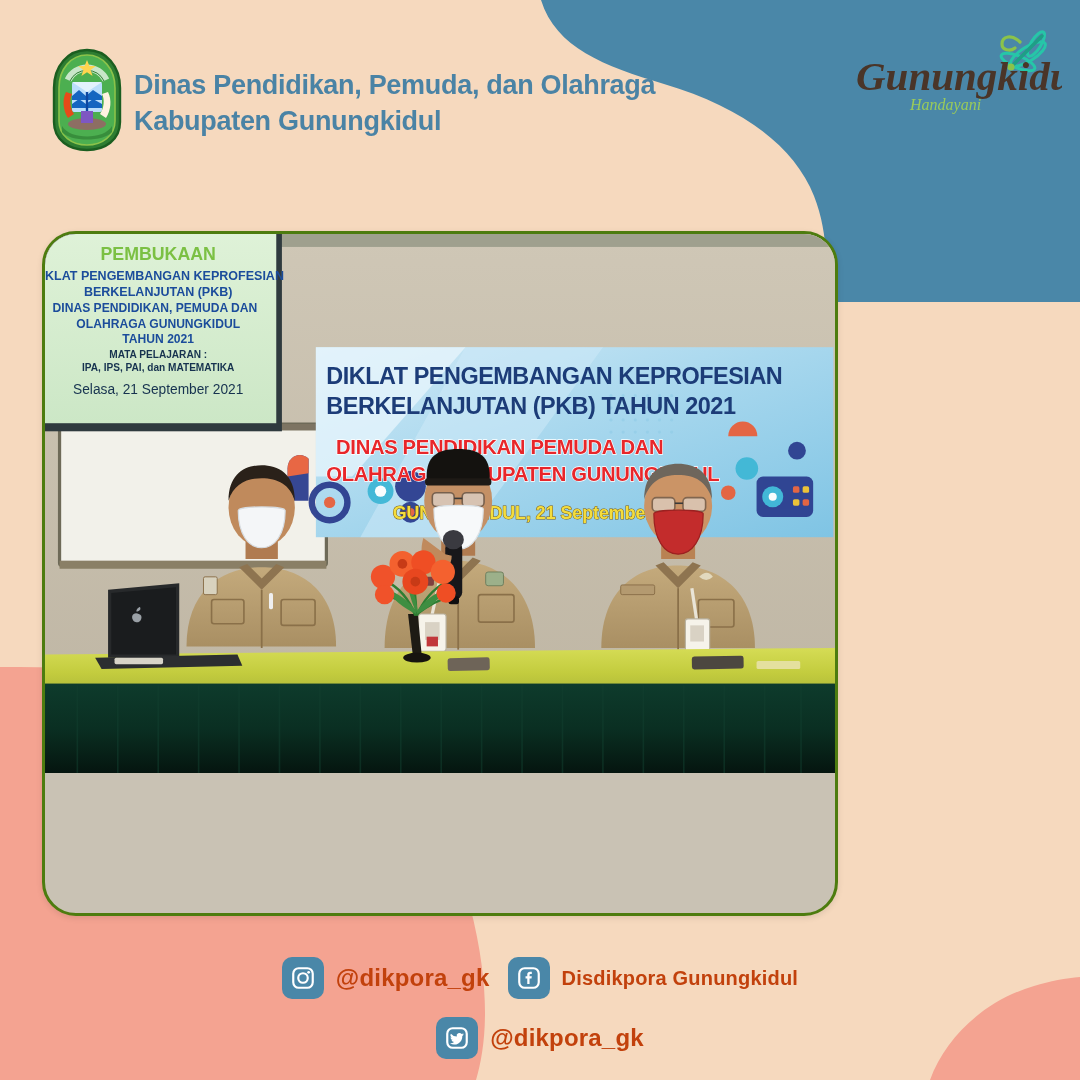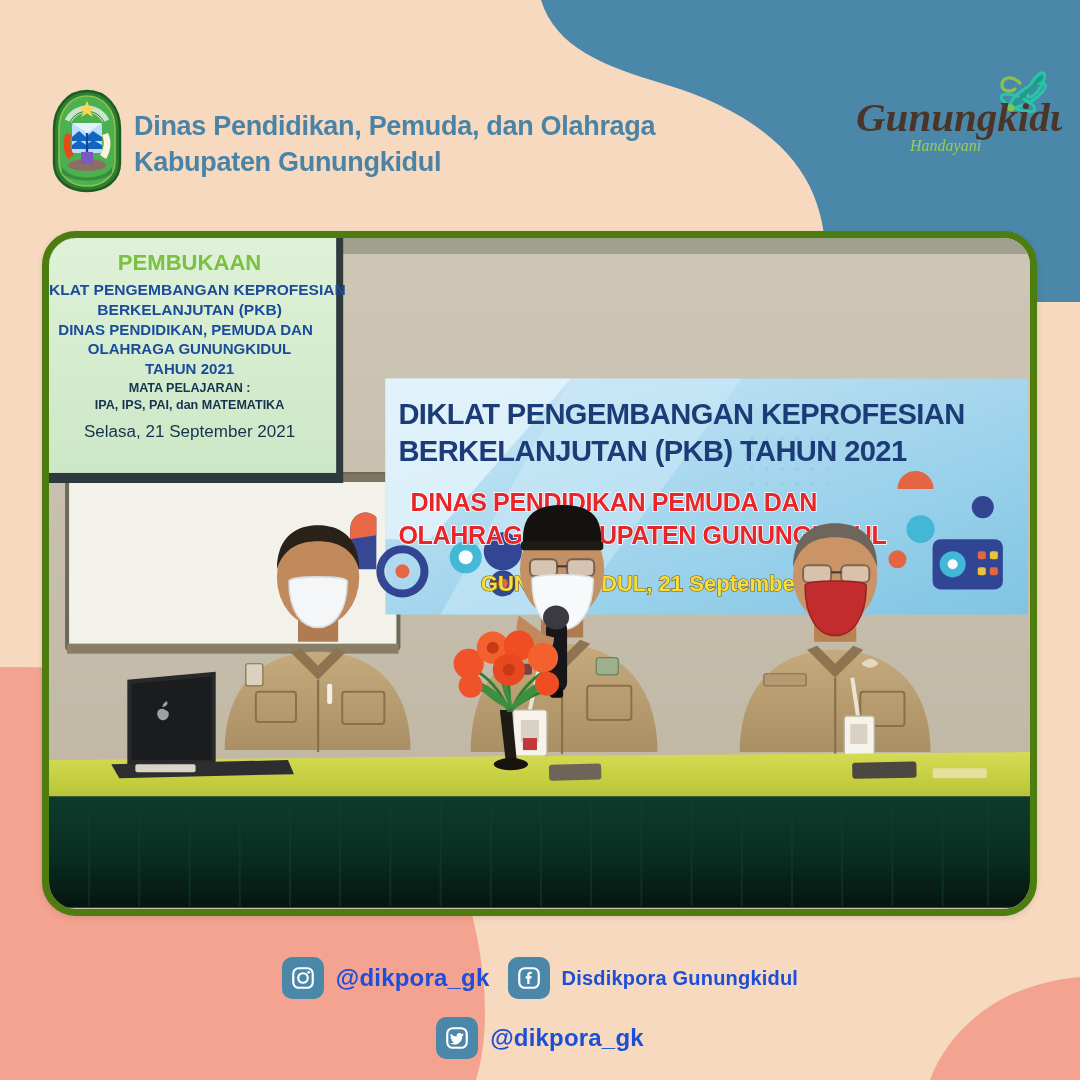--- a/index.html
+++ b/index.html
@@ -14,21 +14,20 @@
 
   
   #bg-layer { position: absolute; inset: 0; width: 1080px; height: 1080px; }
 
   
   .header {
     position: absolute;
     left: 0; top: 0;
     width: 1080px; height: 190px;
     z-index: 5;
-    margin-top: 41px;
   }
   .crest {
     position: absolute;
     left: 48px; top: 48px;
     width: 78px; height: 104px;
   }
   .org-title {
     position: absolute;
     left: 134px; top: 68px;
     color: #4A83A5;
@@ -41,22 +40,22 @@
   .gk-logo {
     position: absolute;
     right: 18px; top: 22px;
     width: 210px; height: 110px;
   }
 
   
   .photo-card {
     position: absolute;
     left: 42px; top: 231px;
-    width: 995px; height: 685px;
-    border: 7px solid #4d7c0f;
+    width: 796px; height: 685px;
+    border: 3px solid #4d7c0f;
     border-radius: 34px;
     overflow: hidden;
     background: #C9C2B4;
     z-index: 6;
     box-shadow: 0 2px 6px rgba(0,0,0,0.10);
   }
   .photo-inner { position: absolute; inset: 0; }
 
   
   .footer {
@@ -77,21 +76,21 @@
 
   .social-chip { display: flex; align-items: center; gap: 12px; }
   .sq-icon {
     width: 42px; height: 42px;
     background: #4A87A8;
     border-radius: 10px;
     display: flex; align-items: center; justify-content: center;
     flex: 0 0 auto;
   }
   .social-label {
-    color: #1d4ed8;
+    color: #c2410c;
     font-size: 24px;
     font-weight: bold;
     letter-spacing: 0.2px;
     white-space: nowrap;
   }
   .social-label.small { font-size: 20px; font-weight: bold; }
   .web-badge {
     background: #4A87A8;
     color: #FFFFFF;
     border-radius: 11px;

